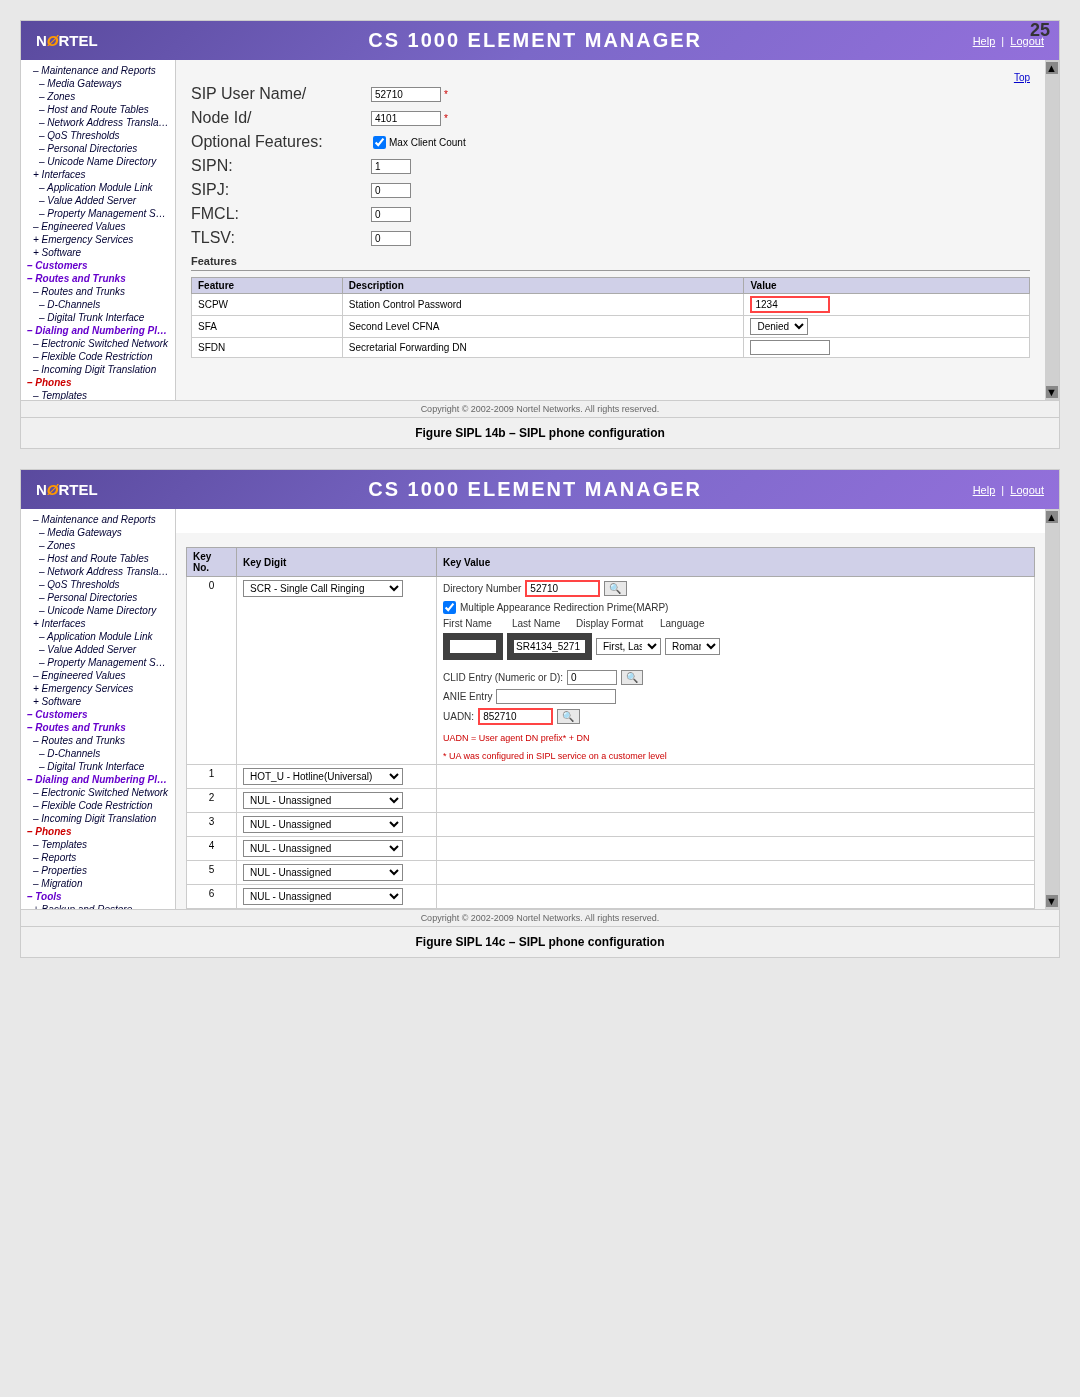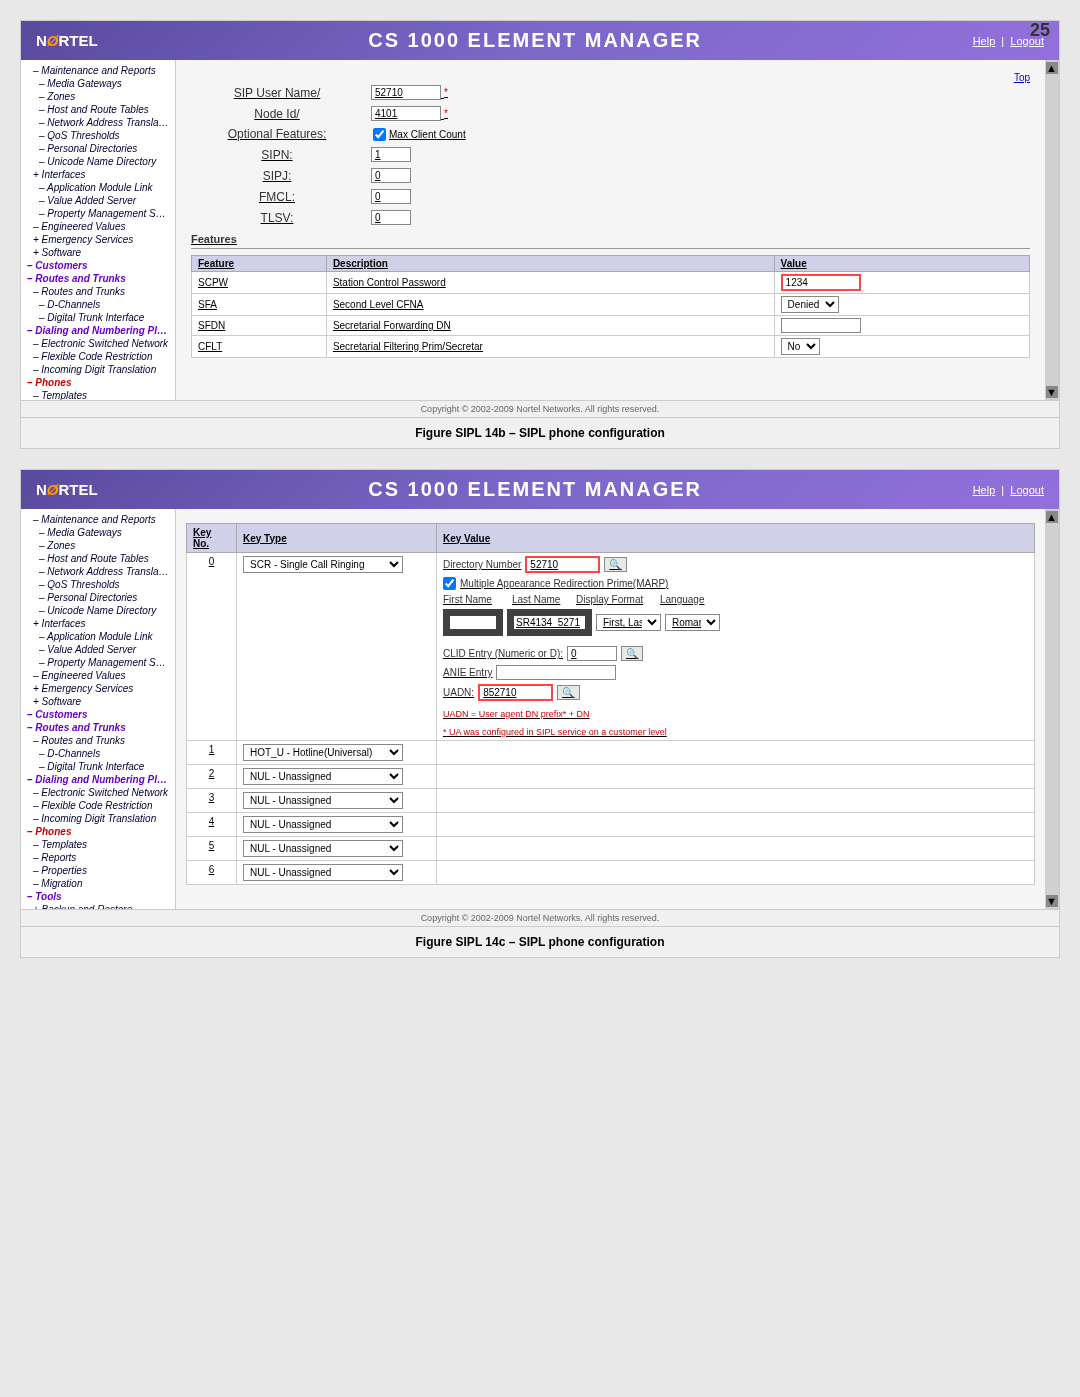--- a/index.html
+++ b/index.html
@@ -73,32 +73,31 @@
     }
     .sidebar-item.bold { font-weight: bold; color: #6600cc; }
     .sidebar-item.indent1 { padding-left: 12px; }
     .sidebar-item.indent2 { padding-left: 18px; }
     .sidebar-item.phones-section { color: #cc0000; font-weight: bold; }
     .em-main {
       flex: 1;
       background: #f5f5f5;
       overflow-y: auto;
       padding: 10px 15px;
-      text-decoration: underline;
     }
     .form-row {
       display: flex;
       align-items: center;
       margin-bottom: 6px;
     }
     .form-label {
       width: 180px;
-      text-align: center;
+      text-align: left;
       padding-right: 8px;
-      font-size: 12px;
+      font-size: 16px;
       color: #333;
     }
     .form-input {
       border: 1px solid #888;
       padding: 1px 3px;
       font-size: 10px;
       width: 70px;
       background: #fff;
     }
     .form-checkbox {
@@ -388,29 +387,20 @@
               <select class="value-select">
                 <option>Denied</option>
               </select>
             </td>
           </tr>
           <tr>
             <td>SFDN</td>
             <td>Secretarial Forwarding DN</td>
             <td>
               <input class="value-input" type="text" value="" style="">
-            </td>
-          </tr>
-          <tr>
-            <td>CFLT</td>
-            <td>Secretarial Filtering Prim/Secretar</td>
-            <td>
-              <select class="value-select">
-                <option>No</option>
-              </select>
             </td>
           </tr>
         </tbody>
       </table>
     </div>
 
     <div class="scrollbar-right">
       <div style="background:#888; width:12px; height:12px; margin-top:2px; cursor:pointer;">▲</div>
       <div style="flex:1; background:#d0d0d0;"></div>
       <div style="background:#888; width:12px; height:12px; margin-bottom:2px; cursor:pointer;">▼</div>
@@ -462,26 +452,26 @@
       <div class="sidebar-item indent1">– Incoming Digit Translation</div>
       <div class="sidebar-item phones-section">– Phones</div>
       <div class="sidebar-item indent1">– Templates</div>
       <div class="sidebar-item indent1">– Reports</div>
       <div class="sidebar-item indent1">– Properties</div>
       <div class="sidebar-item indent1">– Migration</div>
       <div class="sidebar-item bold">– Tools</div>
       <div class="sidebar-item indent1">+ Backup and Restore</div>
     </div>
 
-    <div class="em-main" style="padding:14px 10px;">
+    <div class="em-main" style="padding:14px 10px;margin-top:24px;">
       <table class="key-table">
         <thead>
           <tr>
             <th style="width:50px;">Key No.</th>
-            <th style="width:200px;">Key Type</th>
+            <th style="width:200px;">Key Digit</th>
             <th>Key Value</th>
           </tr>
         </thead>
         <tbody>
 
           <tr>
             <td style="text-align:center; vertical-align:top;">0</td>
             <td style="vertical-align:top;">
               <select class="key-select">
                 <option>SCR - Single Call Ringing</option>

